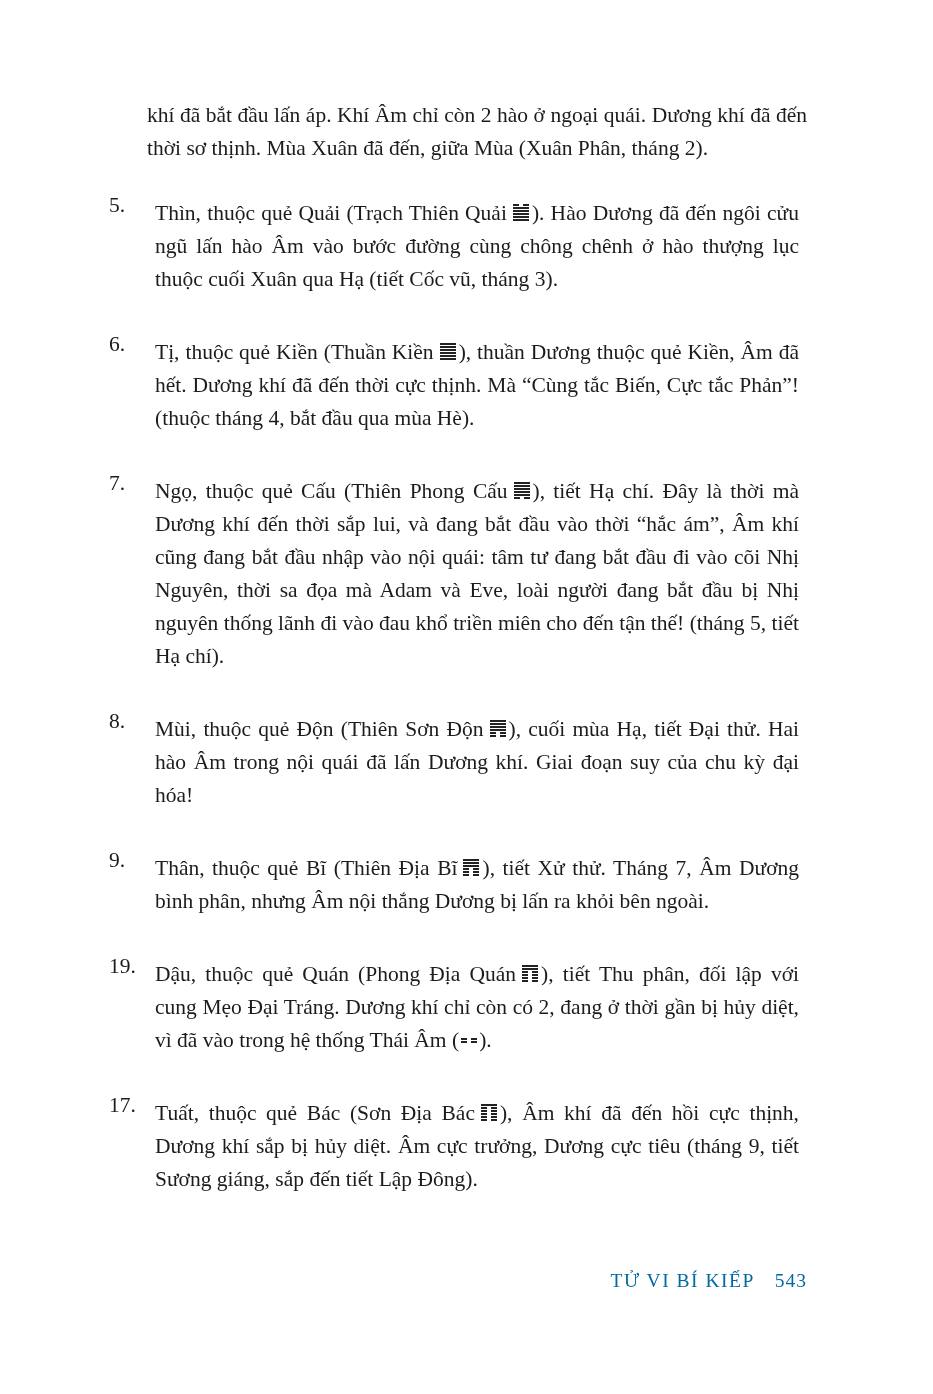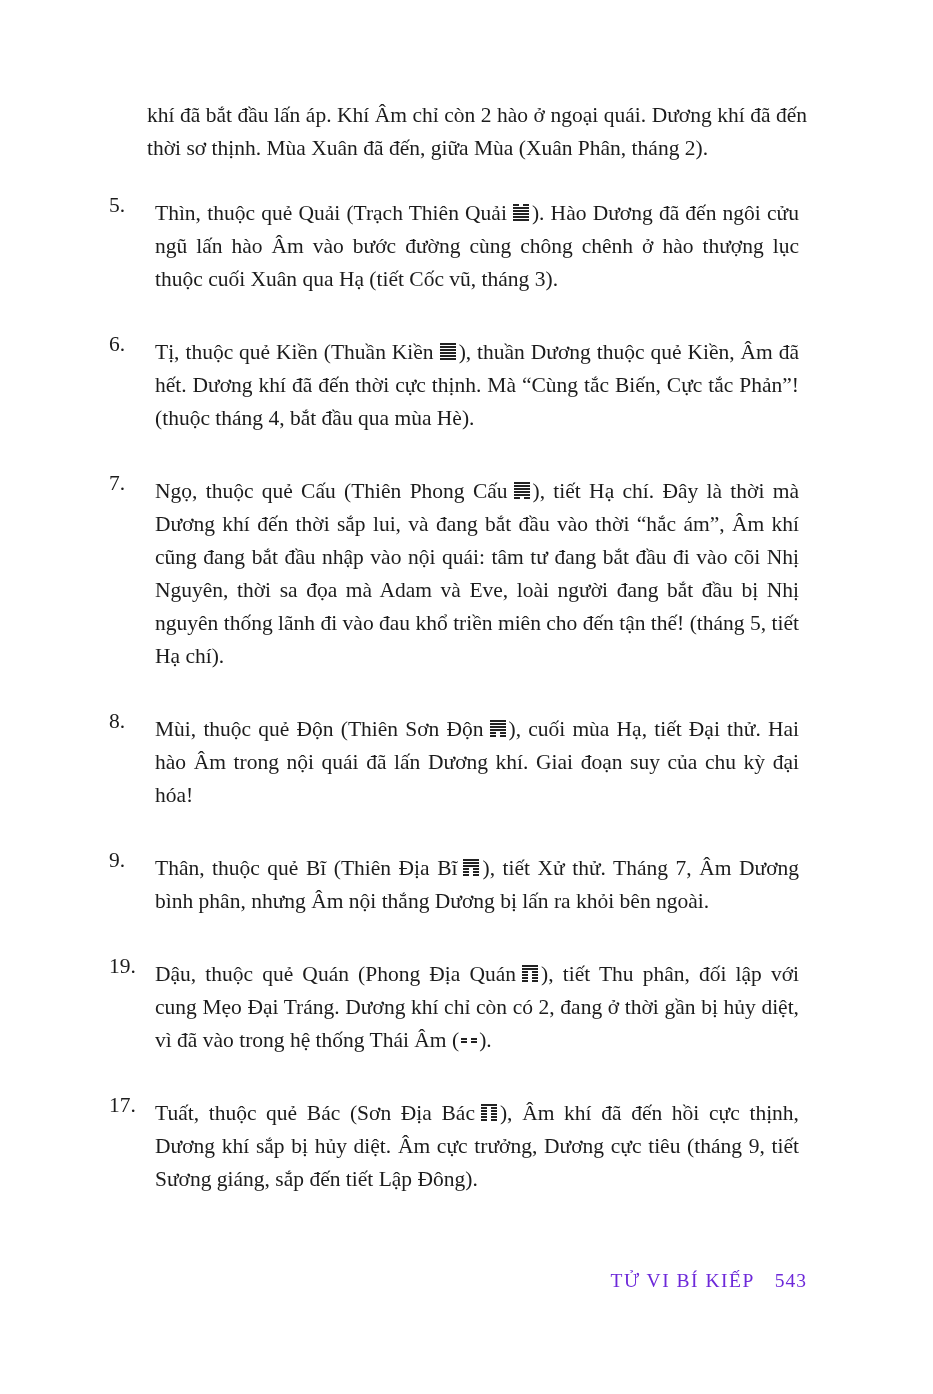--- a/index.html
+++ b/index.html
@@ -66,21 +66,21 @@
   }
   .hex.digram {
     vertical-align: 3px;
     margin: 0 2px;
   }
   .footer {
     position: absolute;
     right: 126px;
     bottom: 102px;
     font-size: 19.5px;
-    color: #6d28d9;
+    color: #0369a1;
     white-space: nowrap;
   }
   .footer .title {
     letter-spacing: 1.5px;
   }
   .footer .pagenum {
     margin-left: 20px;
     letter-spacing: 1px;
   }
 </style>

